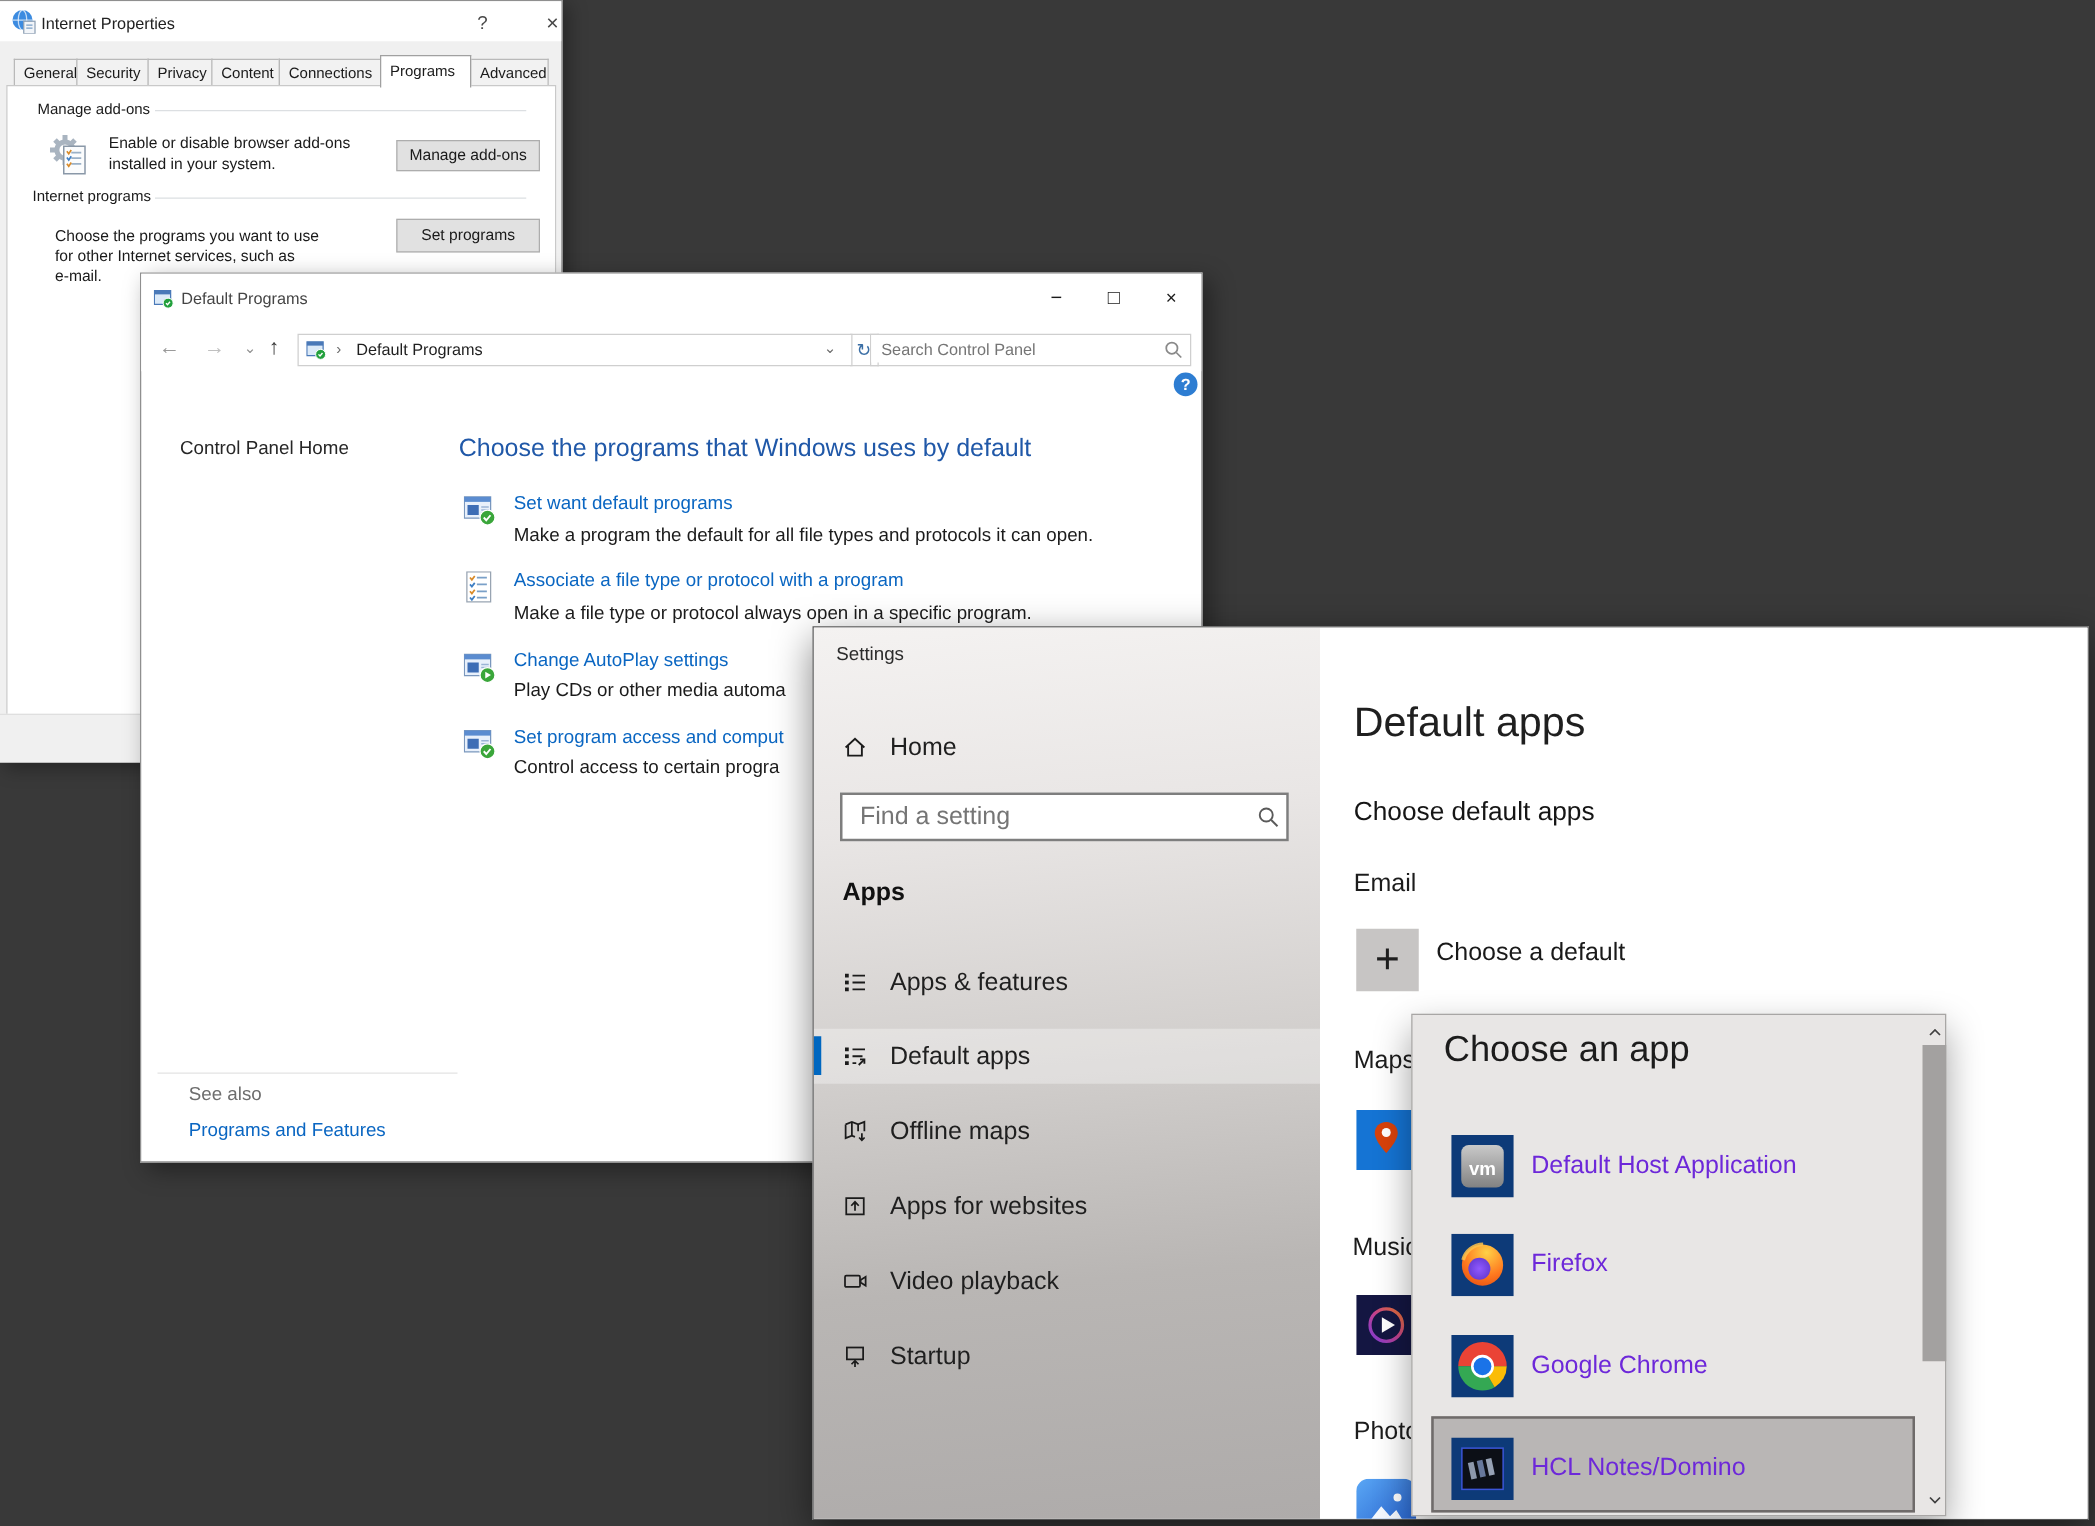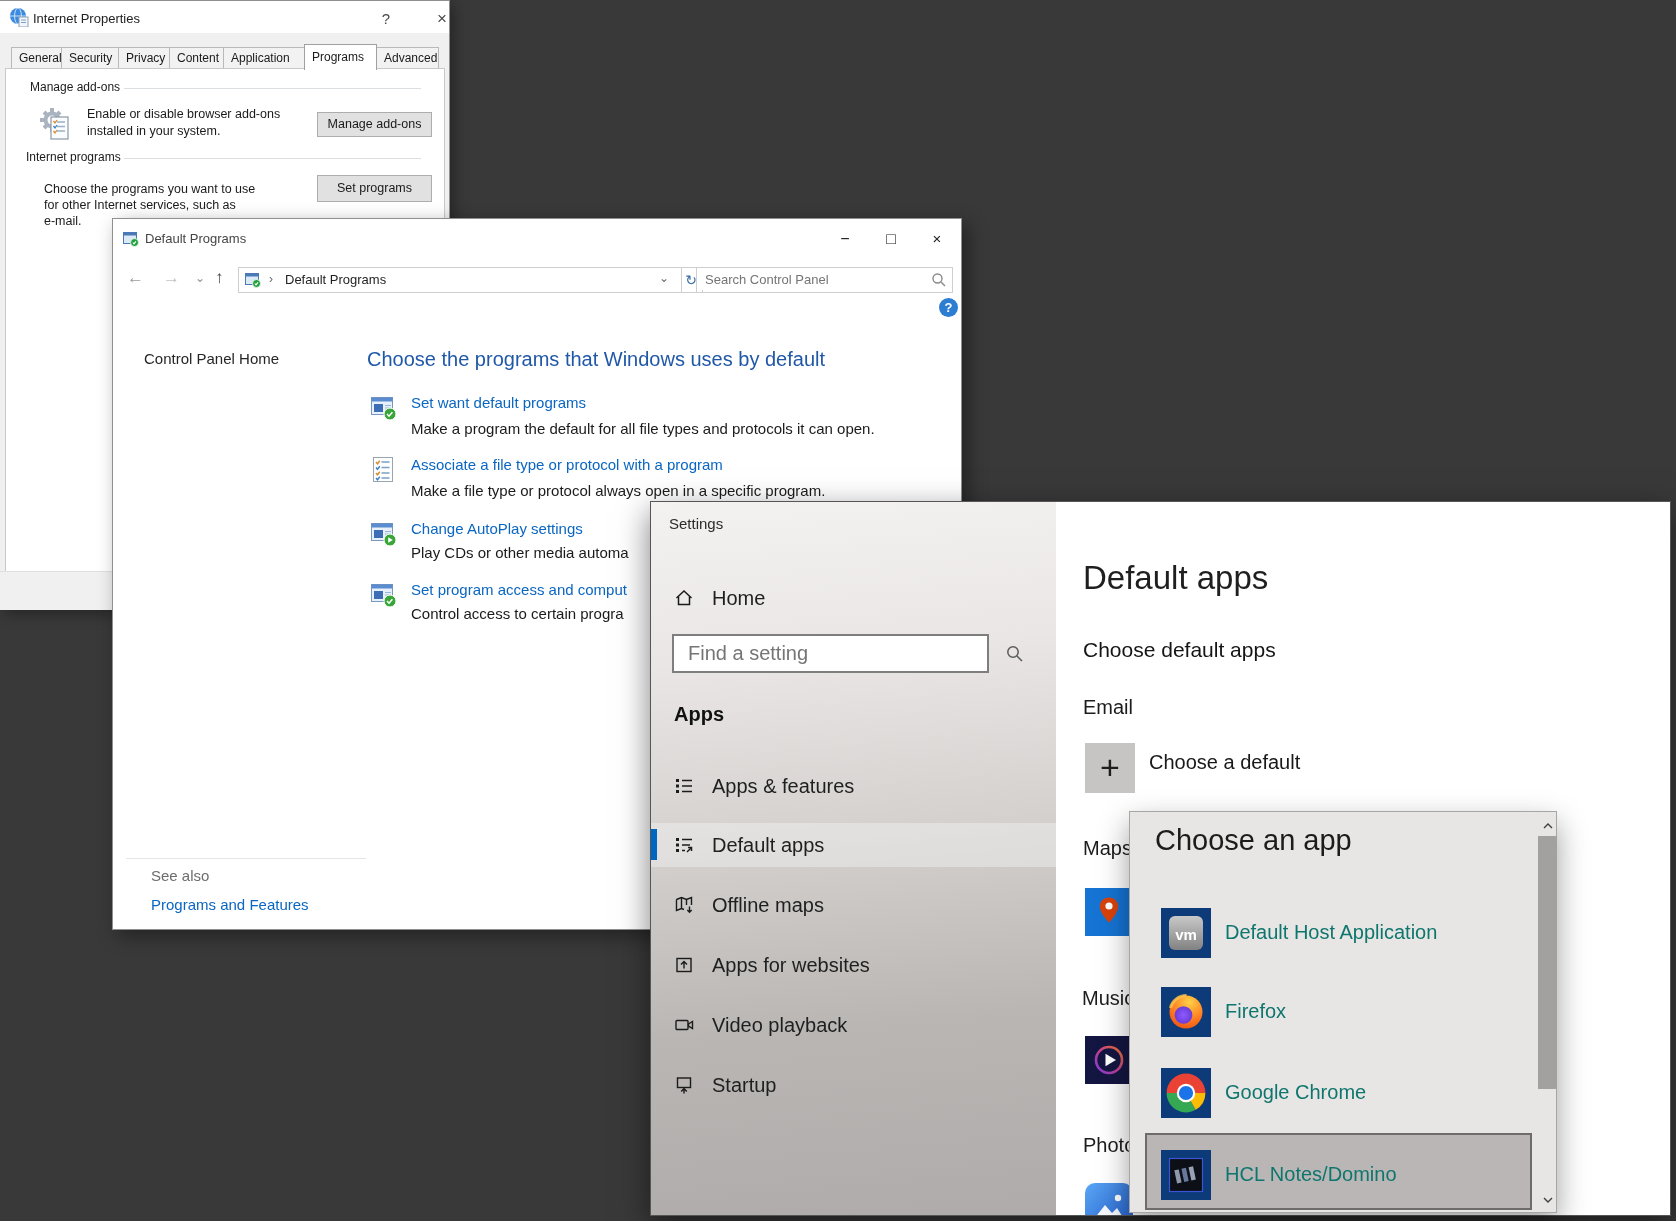--- a/index.html
+++ b/index.html
@@ -42,40 +42,40 @@
   #see-also{position:absolute;left:38px;top:648px;font-size:15px;color:#6d6d6d;}
   #paf-link{position:absolute;left:38px;top:677px;font-size:15px;color:#0a66c2;}
   #dp-help{position:absolute;left:826px;top:79px;width:19px;height:19px;border-radius:50%;background:#2d7dd2;color:#fff;font-size:13px;font-weight:bold;text-align:center;line-height:19px;}
   
   #settings-win{left:650px;top:501px;width:1021px;height:715px;border:1px solid #565656;box-sizing:border-box;overflow:hidden;background:#fff;z-index:30;box-shadow:0 10px 30px rgba(0,0,0,.5);}
   #settings-side{position:absolute;left:0;top:0;width:405px;height:715px;background:linear-gradient(175deg,#f4f2f1 0%,#e9e6e5 22%,#d2cfcd 48%,#b9b6b4 72%,#aeabaa 100%);}
   #settings-title{position:absolute;left:18px;top:13px;font-size:15px;color:#2b2b2b;}
   .home-row{position:absolute;left:0;top:74px;width:405px;height:44px;}
   .side-ico{position:absolute;left:23px;top:12px;width:20px;height:20px;}
   .side-label{position:absolute;left:61px;top:11px;font-size:20px;color:#1f1f1f;}
-  #find-box{position:absolute;left:21px;top:132px;width:317px;height:39px;background:#fff;border:2px solid #7e7e7e;box-sizing:border-box;}
+  #find-box{position:absolute;left:21px;top:132px;width:359px;height:39px;background:#fff;border:2px solid #7e7e7e;box-sizing:border-box;}
   #find-box input{position:absolute;left:0;top:0;width:320px;height:35px;border:none;outline:none;font-size:20px;color:#454545;padding:0 0 0 14px;font-family:"Liberation Sans",sans-serif;background:transparent;}
   #apps-header{position:absolute;left:23px;top:201px;font-size:20px;font-weight:bold;color:#111;}
   .nav-row{position:absolute;left:0;width:405px;height:44px;}
   .nav-row.selected{background:rgba(255,255,255,.34);}
   .nav-accent{position:absolute;left:0;top:6px;width:6px;height:31px;background:#0067c0;}
   #settings-main{position:absolute;left:405px;top:0;width:616px;height:715px;background:#fff;}
   #page-title{position:absolute;left:27px;top:57px;font-size:33px;font-weight:300;color:#1f1f1f;}
   #page-subtitle{position:absolute;left:27px;top:136px;font-size:21px;color:#151515;}
   .cat-label{position:absolute;left:27px;font-size:20px;color:#1c1c1c;}
   #email-plus{position:absolute;left:29px;top:241px;width:50px;height:50px;background:#c7c5c4;color:#1e1e1e;font-size:34px;font-weight:200;text-align:center;line-height:48px;}
   #choose-default{position:absolute;left:93px;top:249px;font-size:20px;color:#191919;}
   .tile{position:absolute;width:48px;height:48px;}
   .scroll-arrow{position:absolute;left:2px;width:12px;height:12px;}
   
   #popup{left:1129px;top:811px;width:428px;height:402px;background:#e8e6e5;border:1px solid #a8a6a5;box-sizing:border-box;box-shadow:0 12px 28px rgba(0,0,0,.38);z-index:40;}
   #popup-title{position:absolute;left:25px;top:12px;font-size:29px;font-weight:300;color:#1c1c1c;}
   .app-row{position:absolute;left:0;width:428px;height:66px;}
   .app-ico{position:absolute;left:31px;top:0;width:50px;height:50px;}
-  .app-label{position:absolute;left:95px;top:13px;font-size:20px;color:#0f766e;}
+  .app-label{position:absolute;left:95px;top:13px;font-size:20px;color:#6d28d9;}
   #sel-rect{position:absolute;left:15px;top:321px;width:387px;height:77px;background:#b9b6b5;border:2px solid #6f6b6a;box-sizing:border-box;}
   #popup-scroll{position:absolute;left:408px;top:0;width:19px;height:400px;}
   #popup-thumb{position:absolute;left:0;top:24px;width:19px;height:253px;background:#a3a1a0;}
   svg{display:block;}
 </style>
 </head>
 <body>
 
 <div id="screen">
 
@@ -93,21 +93,21 @@
       <span id="ip-title">Internet Properties</span>
       <span class="dlg-btn" style="left:373px;">?</span>
       <span class="dlg-btn" style="left:429px;font-size:17px;">×</span>
     </div>
 
     <div id="ip-tabs">
       <div class="tab" style="width:35px;">General</div>
       <div class="tab" style="width:42px;">Security</div>
       <div class="tab" style="width:36px;">Privacy</div>
       <div class="tab" style="width:39px;">Content</div>
-      <div class="tab" style="width:66px;">Application</div>
+      <div class="tab" style="width:66px;">Connections</div>
       <div class="tab active" style="width:57px;">Programs</div>
       <div class="tab" style="width:47px;">Advanced</div>
     </div>
 
     <div id="ip-panel">
 
       <span class="grp-label" style="left:21px;top:11px;">Manage add-ons</span>
       <div class="grp-line" style="left:118px;top:19px;width:297px;"></div>
       <span class="abs" style="left:31px;top:36px;">
         <svg width="38" height="38" viewBox="0 0 38 38">

